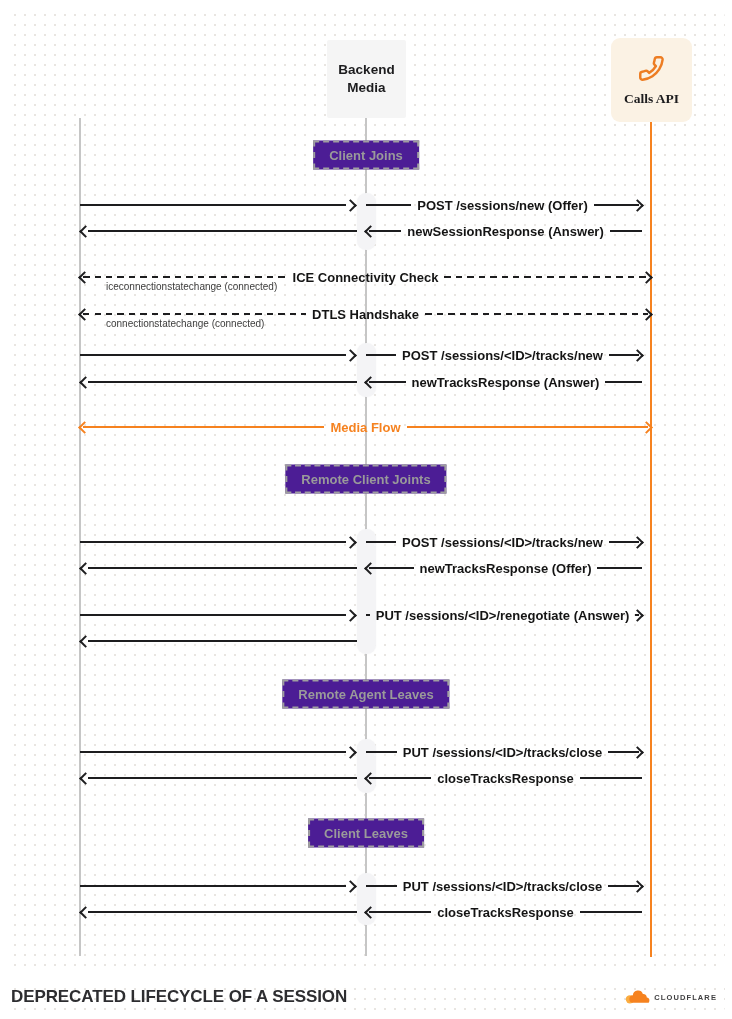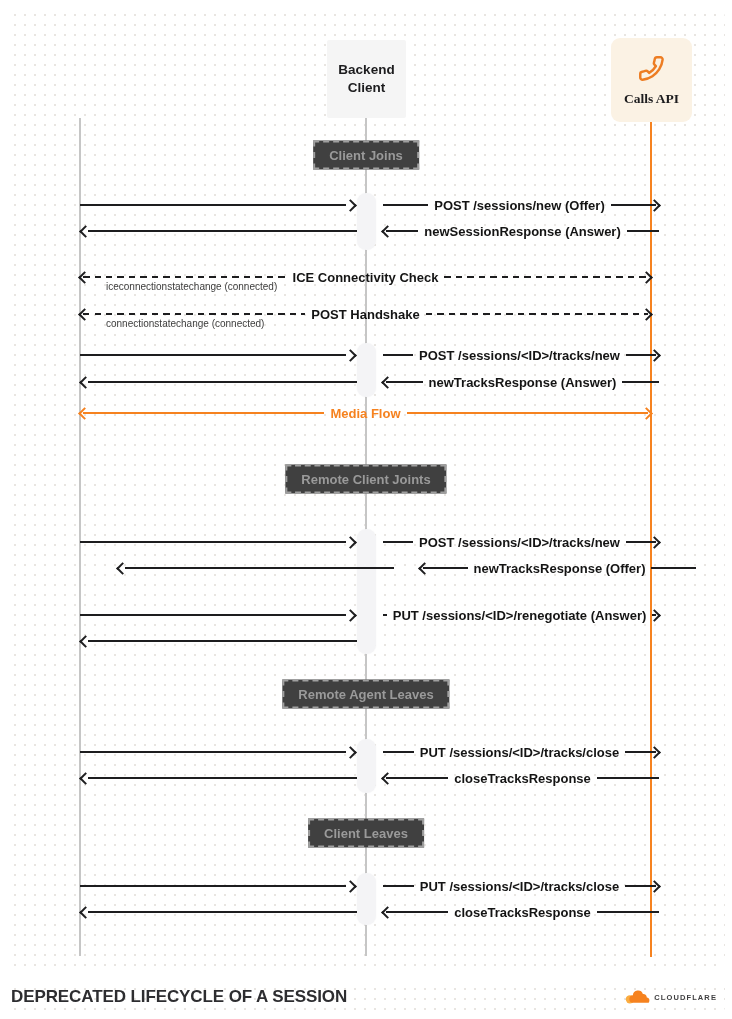--- a/index.html
+++ b/index.html
@@ -33,34 +33,34 @@
 
   
   .mrow{position:absolute;left:80px;width:571px;height:18px;z-index:3;}
   .ln{height:2.6px;background:var(--ink,#1d1d1f);}
   .ln.seg{position:absolute;top:7.7px;}
   .ln.f{flex:1;min-width:2px;}
   .ln.o{background:var(--accent,#F6821F);}
   .dashln{flex:1;min-width:2px;height:2.6px;
           background:repeating-linear-gradient(90deg,var(--ink,#1d1d1f) 0 6.5px,transparent 6.5px 11.5px);}
   .fx{display:flex;align-items:center;position:absolute;top:0;height:18px;}
-  .fx.right{left:303px;width:276px;}
+  .fx.right{left:286px;width:276px;}
   .fx.full{left:0;width:571px;}
   .chev{width:9px;height:9px;border-top:2.6px solid var(--ink,#1d1d1f);
         border-right:2.6px solid var(--ink,#1d1d1f);flex:none;box-sizing:border-box;}
   .chev.r{transform:rotate(45deg);margin-left:-6px;}
   .chev.l{transform:rotate(-135deg);margin-right:-6px;}
   .chev.abs{position:absolute;top:4.5px;margin:0;}
   .chev.o{border-color:var(--accent,#F6821F);}
   .mlbl{font-weight:700;font-size:13px;color:#141414;padding:0 6px;white-space:nowrap;}
   .mlbl.o{color:var(--accent,#F6821F);}
   .sub{position:absolute;left:8px;top:13px;font-size:10px;color:#3d3d3d;white-space:nowrap;margin-left:18px;}
 
   
-  .phase{position:absolute;left:366px;transform:translate(-50%,-50%);z-index:4;background:#404040;
+  .phase{position:absolute;left:366px;transform:translate(-50%,-50%);z-index:4;background:#4c1d95;
          border:2px dashed #9f9f9f;padding:5px 14px;font-weight:600;font-size:13px;color:#9a9a9a;
          white-space:nowrap;}
 
   
   .footer-inner{position:absolute;left:7px;top:981px;width:718px;height:32px;z-index:6;
                 display:flex;align-items:center;justify-content:space-between;
                 padding:0 8px 0 4px;box-sizing:border-box;}
   .ftitle{font-size:17px;font-weight:700;color:#2d2d30;letter-spacing:-.1px;}
   .brand{display:flex;align-items:center;gap:4px;}
   .brand span{font-size:7.5px;font-weight:800;letter-spacing:1.1px;color:#3f3f41;}
@@ -71,21 +71,21 @@
 <div class="stage">
   <div class="panel main"></div>
   <div class="panel footer"></div>
 
   <div id="diagram-layer">
     <div class="life" id="life-a"></div>
     <div class="life" id="life-b"></div>
     <div class="life" id="life-c"></div>
 
     <div class="actor" id="actor-b">
-      <span class="alabel">Backend Client</span>
+      <span class="alabel">Backend Media</span>
     </div>
     <div class="actor" id="actor-c">
       <svg viewBox="0 0 24 24" width="27" height="27" style="transform:scaleX(-1)">
         <path d="M22 16.92v3a2 2 0 0 1-2.18 2 19.79 19.79 0 0 1-8.63-3.07 19.5 19.5 0 0 1-6-6 19.79 19.79 0 0 1-3.07-8.67A2 2 0 0 1 4.11 2h3a2 2 0 0 1 2 1.72 12.84 12.84 0 0 0 .7 2.81 2 2 0 0 1-.45 2.11L8.09 9.91a16 16 0 0 0 6 6l1.27-1.27a2 2 0 0 1 2.11-.45 12.84 12.84 0 0 0 2.81.7A2 2 0 0 1 22 16.92z" fill="none" stroke="#ED7D23" stroke-width="2.2" stroke-linejoin="round"></path>
       </svg>
       <span class="alabel">Calls API</span>
     </div>
 
     <div id="activations">
         <div class="act" style="top: 193px; height: 57px;"></div>
@@ -123,21 +123,21 @@
             <span class="mlbl">ICE Connectivity Check</span>
             <div class="dashln"></div>
             <span class="chev r"></span>
           </div>
           <span class="sub">iceconnectionstatechange (connected)</span>
         </div>
         <div class="mrow" style="top: 305px;">
           <div class="fx full">
             <span class="chev l"></span>
             <div class="dashln"></div>
-            <span class="mlbl">POST Handshake</span>
+            <span class="mlbl">DTLS Handshake</span>
             <div class="dashln"></div>
             <span class="chev r"></span>
           </div>
           <span class="sub">connectionstatechange (connected)</span>
         </div>
         <div class="mrow" style="top: 346px;">
           <div class="ln seg" style="left: 0px; width: 266px;"></div>
           <span class="chev r abs" style="left: 266px;"></span>
           <div class="fx right">
             <div class="ln f"></div>
@@ -149,41 +149,41 @@
         <div class="mrow" style="top: 373px;">
           <span class="chev l abs" style="left: 1px;"></span>
           <div class="ln seg" style="left: 8px; width: 269px;"></div>
           <div class="fx right">
             <span class="chev l"></span>
             <div class="ln f"></div>
             <span class="mlbl">newTracksResponse (Answer)</span>
             <div class="ln f"></div>
           </div>
         </div>
-        <div class="mrow" style="top: 404px;">
+        <div class="mrow" style="top: 418px;">
           <div class="fx full">
             <span class="chev l o"></span>
             <div class="ln f o"></div>
             <span class="mlbl o">Media Flow</span>
             <div class="ln f o"></div>
             <span class="chev r o"></span>
           </div>
         </div>
         <div class="phase" style="top: 479px;"><span class="">Remote Client Joints</span></div>
         <div class="mrow" style="top: 533px;">
           <div class="ln seg" style="left: 0px; width: 266px;"></div>
           <span class="chev r abs" style="left: 266px;"></span>
           <div class="fx right">
             <div class="ln f"></div>
             <span class="mlbl">POST /sessions/&lt;ID&gt;/tracks/new</span>
             <div class="ln f"></div>
             <span class="chev r"></span>
           </div>
         </div>
-        <div class="mrow" style="top: 559px; margin-left: 37px;">
+        <div class="mrow" style="top: 559px;">
           <span class="chev l abs" style="left: 1px;"></span>
           <div class="ln seg" style="left: 8px; width: 269px;"></div>
           <div class="fx right">
             <span class="chev l"></span>
             <div class="ln f"></div>
             <span class="mlbl">newTracksResponse (Offer)</span>
             <div class="ln f"></div>
           </div>
         </div>
         <div class="mrow" style="top: 606px;">

